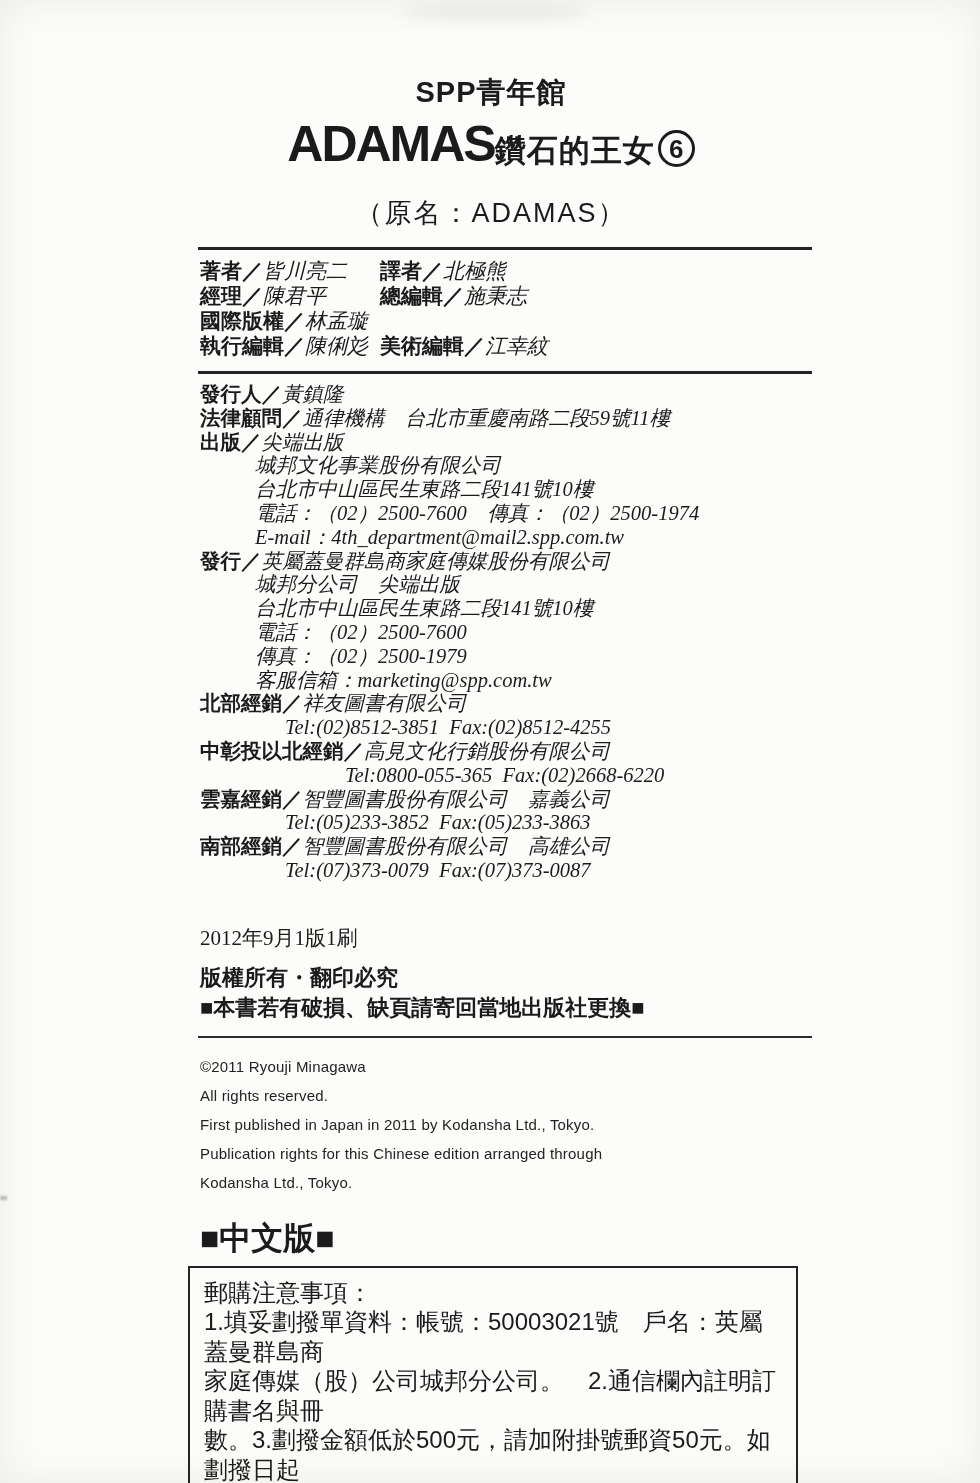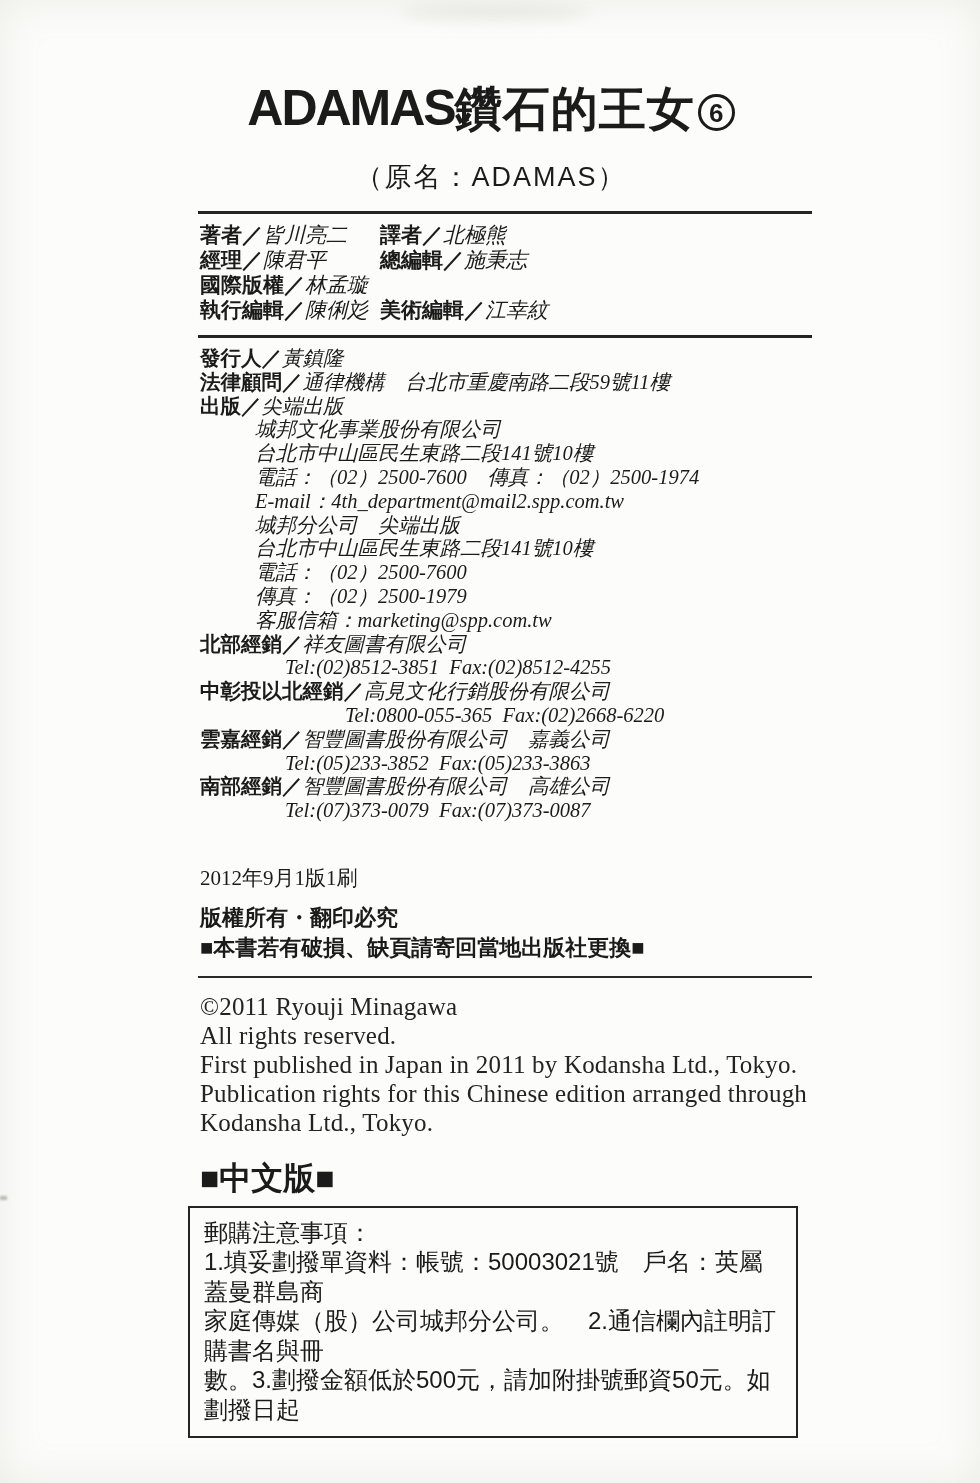--- a/index.html
+++ b/index.html
@@ -34,21 +34,21 @@
     font-family:"Liberation Sans","DejaVu Sans",sans-serif;
     font-weight:700;font-size:29px;line-height:36px;letter-spacing:1px;
   }
   .title-line{margin-top:6px;line-height:56px;white-space:nowrap;}
   .title-latin{
     font-family:"Liberation Sans","DejaVu Sans",sans-serif;
     font-weight:700;font-size:50px;letter-spacing:-2px;margin-top:35px;
   }
   .title-cjk{
     font-family:"Liberation Sans","DejaVu Sans",sans-serif;
-    font-weight:700;font-size:47px;letter-spacing:1px;
+    font-weight:700;font-size:31px;letter-spacing:1px;
   }
   .volume-badge{
     display:inline-block;width:37px;height:37px;box-sizing:border-box;
     border:3px solid #1b1b1b;border-radius:50%;
     font-family:"Liberation Sans","DejaVu Sans",sans-serif;
     font-weight:700;font-size:26px;line-height:32px;text-align:center;
     vertical-align:3px;margin-left:3px;
   }
   .original-title{
     margin-top:12px;
@@ -76,22 +76,22 @@
 
   .edition{margin-top:42px;font-size:21px;line-height:26px;padding-left:2px;}
 
   .rights{margin-top:12px;padding-left:2px;
     font-family:"Liberation Sans","DejaVu Sans",sans-serif;
     font-weight:700;font-size:22px;line-height:30px;}
 
   .rule{margin-top:13px;border:0;border-top:2.5px solid #2a2a2a;width:100%;}
 
   .english{margin-top:14px;padding-left:2px;
-    font-family:Liberation Serif, serif;
-    font-size:25px;line-height:29px;color:#232323;letter-spacing:.2px;}
+    font-family:Liberation Sans, sans-serif;
+    font-size:15px;line-height:29px;color:#232323;letter-spacing:.2px;}
 
   .cn-heading{margin-top:26px;padding-left:2px;
     font-family:"Liberation Sans","DejaVu Sans",sans-serif;
     font-weight:700;font-size:32px;line-height:30px;}
 
   .mail-box{
     margin-top:13px;margin-left:-10px;
     border:2.5px solid #242424;
     padding:10px 12px 12px 14px;width:610px;box-sizing:border-box;
     font-family:"Liberation Sans","DejaVu Sans",sans-serif;
@@ -102,20 +102,21 @@
 </head>
 <body>
 
 <div class="page">
   <div class="scan-smudge"></div>
   <div class="edge-mark"></div>
 
   <div class="content">
 
     <div class="header">
+      <div class="imprint">SPP青年館</div>
       <div class="title-line">
         <span class="title-latin">ADAMAS</span><span class="title-cjk">鑽石的王女</span><span class="volume-badge">6</span>
       </div>
       <div class="original-title">（原名：ADAMAS）</div>
     </div>
 
     <div class="credits">
       <div class="credit-row">
         <div class="credit-cell left"><span class="b">著者／</span><span class="v">皆川亮二</span></div>
         <div class="credit-cell"><span class="b">譯者／</span><span class="v">北極熊</span></div>
@@ -135,20 +136,21 @@
     </div>
 
     <div class="publisher">
       <div class="pub-line ind0"><span class="b">發行人／</span><span class="v">黃鎮隆</span></div>
       <div class="pub-line ind0"><span class="b">法律顧問／</span><span class="v">通律機構　台北市重慶南路二段59號11樓</span></div>
       <div class="pub-line ind0"><span class="b">出版／</span><span class="v">尖端出版</span></div>
       <div class="pub-line ind1"><span class="b"></span><span class="v">城邦文化事業股份有限公司</span></div>
       <div class="pub-line ind1"><span class="b"></span><span class="v">台北市中山區民生東路二段141號10樓</span></div>
       <div class="pub-line ind1"><span class="b"></span><span class="v">電話：（02）2500-7600　傳真：（02）2500-1974</span></div>
       <div class="pub-line ind1"><span class="b"></span><span class="v">E-mail：4th_department@mail2.spp.com.tw</span></div>
+      <div class="pub-line ind0"><span class="b">發行／</span><span class="v">英屬蓋曼群島商家庭傳媒股份有限公司</span></div>
       <div class="pub-line ind1"><span class="b"></span><span class="v">城邦分公司　尖端出版</span></div>
       <div class="pub-line ind1"><span class="b"></span><span class="v">台北市中山區民生東路二段141號10樓</span></div>
       <div class="pub-line ind1"><span class="b"></span><span class="v">電話：（02）2500-7600</span></div>
       <div class="pub-line ind1"><span class="b"></span><span class="v">傳真：（02）2500-1979</span></div>
       <div class="pub-line ind1"><span class="b"></span><span class="v">客服信箱：marketing@spp.com.tw</span></div>
       <div class="pub-line ind0"><span class="b">北部經銷／</span><span class="v">祥友圖書有限公司</span></div>
       <div class="pub-line ind2"><span class="b"></span><span class="v">Tel:(02)8512-3851  Fax:(02)8512-4255</span></div>
       <div class="pub-line ind0"><span class="b">中彰投以北經銷／</span><span class="v">高見文化行銷股份有限公司</span></div>
       <div class="pub-line ind3"><span class="b"></span><span class="v">Tel:0800-055-365  Fax:(02)2668-6220</span></div>
       <div class="pub-line ind0"><span class="b">雲嘉經銷／</span><span class="v">智豐圖書股份有限公司　嘉義公司</span></div>

